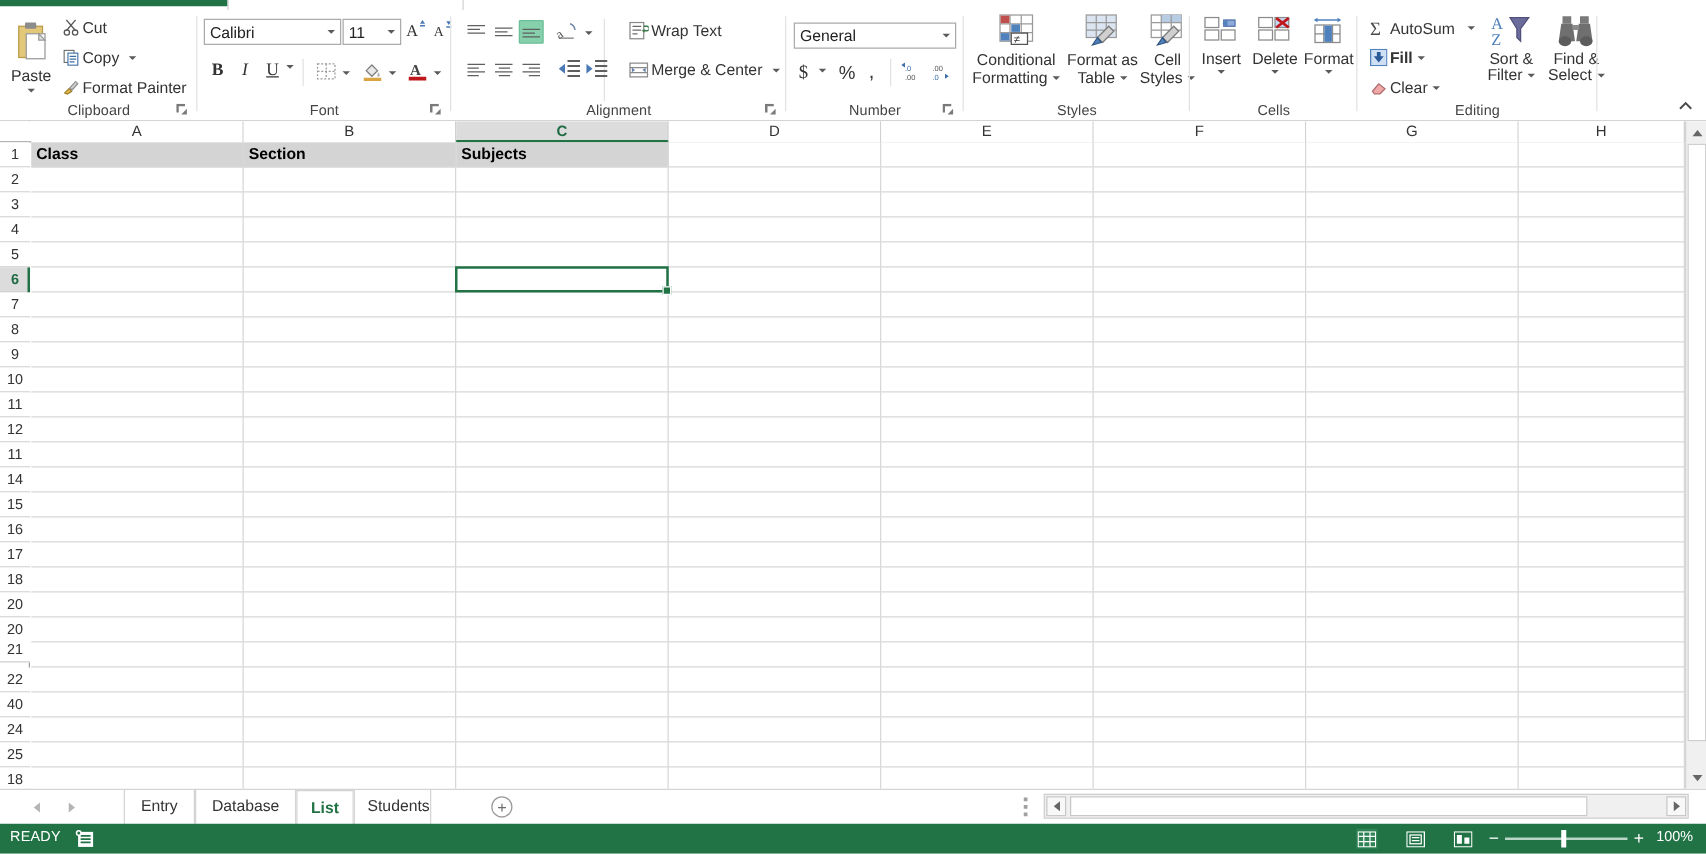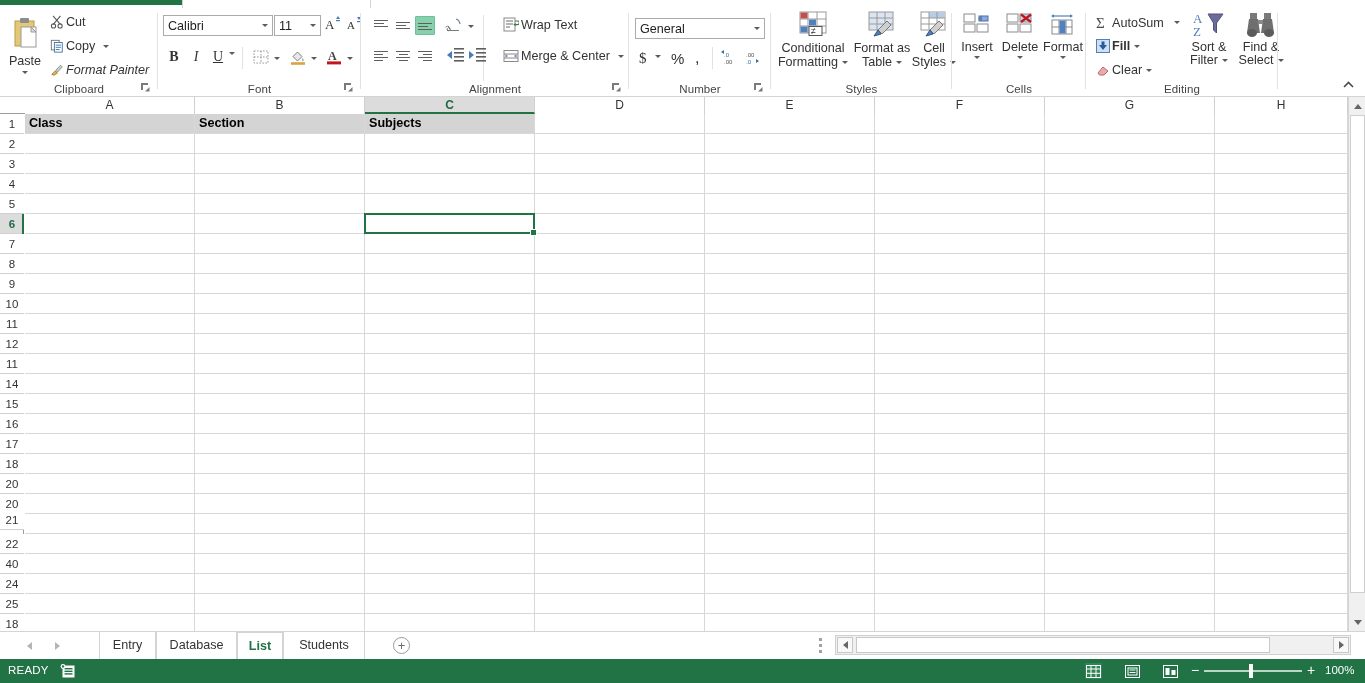--- a/index.html
+++ b/index.html
@@ -267,21 +267,21 @@
             <rect x="5" y="4" width="9" height="11" fill="#fff" stroke="#3a6ea5"></rect>
             <line x1="6.5" y1="7" x2="12.5" y2="7" stroke="#3a6ea5"></line>
             <line x1="6.5" y1="9.5" x2="12.5" y2="9.5" stroke="#3a6ea5"></line>
             <line x1="6.5" y1="12" x2="11" y2="12" stroke="#3a6ea5"></line>
           </svg>
         </span>
         <span>Copy</span>
         <span class="caret-d" style="margin-left:8px"></span>
       </div>
 
-      <div class="rbtn" style="left:48px;top:58px;font-style:italic;">
+      <div class="rbtn" style="left:48px;top:58px;">
         <span class="ico" style="width:18px">
           <svg width="14" height="14" viewBox="0 0 16 16">
             <path d="M2 13 L6 9 L8.5 11.5 L4.5 14 Z" fill="#e0b84a" stroke="#9c7d26"></path>
             <path d="M6.5 8.5 L12 2.5 L14 4.5 L8.8 10.2 Z" fill="#cfcfcf" stroke="#8a8a8a"></path>
           </svg>
         </span>
         <span>Format Painter</span>
       </div>
 
       <div class="grp-label">Clipboard</div>
@@ -1004,21 +1004,21 @@
     <div class="navarrow" style="left:22px;">
         <span class="tri-lf-sm"></span>
       </div>
     <div class="navarrow" style="left:50px;">
         <span class="tri-rt-sm"></span>
       </div>
     <div id="sheettabs">
         <div class="sheettab" style="left: 99px; width: 57px;"><span>Entry</span></div>
         <div class="sheettab" style="left: 156px; width: 81px;"><span>Database</span></div>
         <div class="sheettab active" style="left: 237px; width: 46px;"><span>List</span></div>
-        <div class="sheettab" style="left: 283px; width: 82px;"><span>Students</span></div>
+        <div class="sheettab" style="left: 283px; width: 62px;"><span>Students</span></div>
       </div>
     <div id="newsheet" style="left:393px;">
       <span>+</span>
     </div>
     <div id="tabsplit">
         <i></i>
         <i></i>
         <i></i>
       </div>
     <div id="hscroll">

